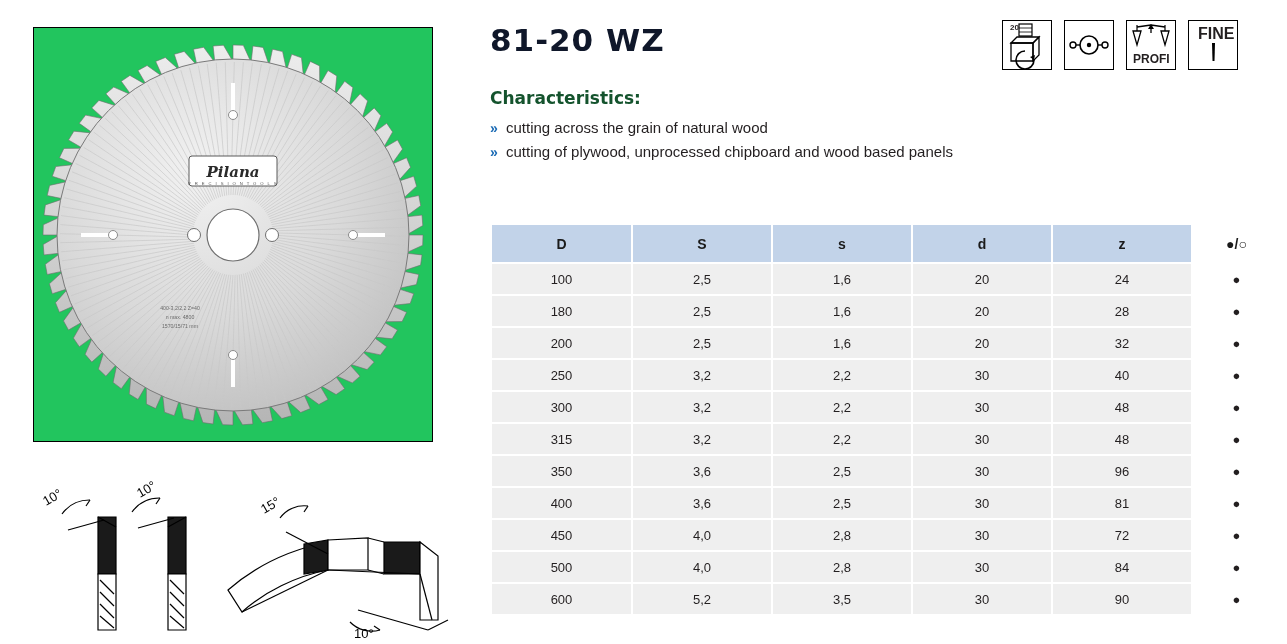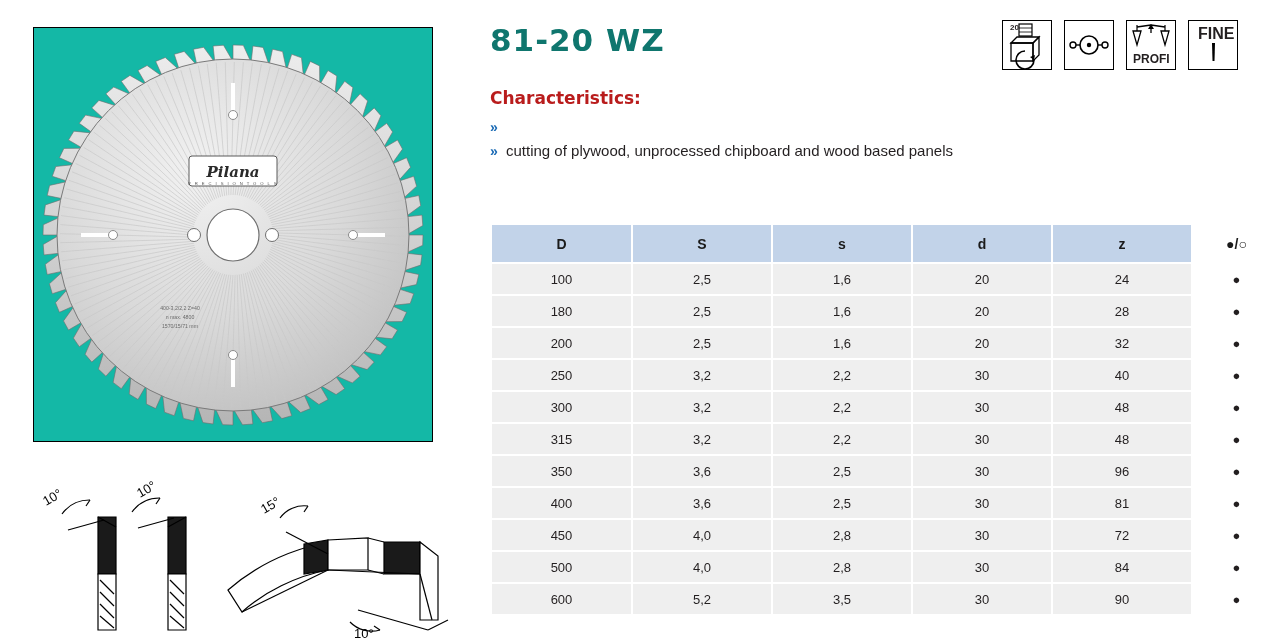--- a/index.html
+++ b/index.html
@@ -25,21 +25,21 @@
     height: 644px;
   }
 
   #blade-photo-frame {
     position: absolute;
     left: 33px;
     top: 27px;
     width: 400px;
     height: 415px;
     border: 1px solid #000000;
-    background: #14b8a6;
+    background: #22c55e;
     box-sizing: border-box;
     overflow: hidden;
   }
 
   #blade-svg {
     display: block;
   }
 
   #tooth-diagrams {
     position: absolute;
@@ -58,21 +58,21 @@
     height: 644px;
   }
 
   #product-title {
     position: absolute;
     left: 0;
     top: 22px;
     font-size: 31px;
     font-weight: bold;
     letter-spacing: 1px;
-    color: #0f766e;
+    color: #0f172a;
     font-family: "DejaVu Sans", sans-serif;
   }
 
   #pictogram-row {
     position: absolute;
     left: 512px;
     top: 20px;
     display: flex;
     gap: 12px;
   }
@@ -90,21 +90,21 @@
     font-weight: bold;
     font-family: "Liberation Sans", sans-serif;
   }
 
   #characteristics-heading {
     position: absolute;
     left: 0;
     top: 88px;
     font-size: 17px;
     font-weight: bold;
-    color: #b91c1c;
+    color: #14532d;
     font-family: "DejaVu Sans", sans-serif;
   }
 
   #characteristics-list {
     position: absolute;
     left: 0;
     top: 116px;
     width: 720px;
   }
   .char-item {
@@ -337,20 +337,21 @@
         <path d="M23,8 L26,8 L25.5,26 L23.5,26 Z" fill="#000"></path>
       </svg>
     </div>
   </div>
 
   <div id="characteristics-heading">Characteristics:</div>
 
   <div id="characteristics-list">
     <div class="char-item">
       <span class="char-bullet">»</span>
+      <span>cutting across the grain of natural wood</span>
     </div>
     <div class="char-item">
       <span class="char-bullet">»</span>
       <span>cutting of plywood, unprocessed chipboard and wood based panels</span>
     </div>
   </div>
 
   <div id="spec-table-wrap">
     <table id="spec-table">
       <colgroup>

